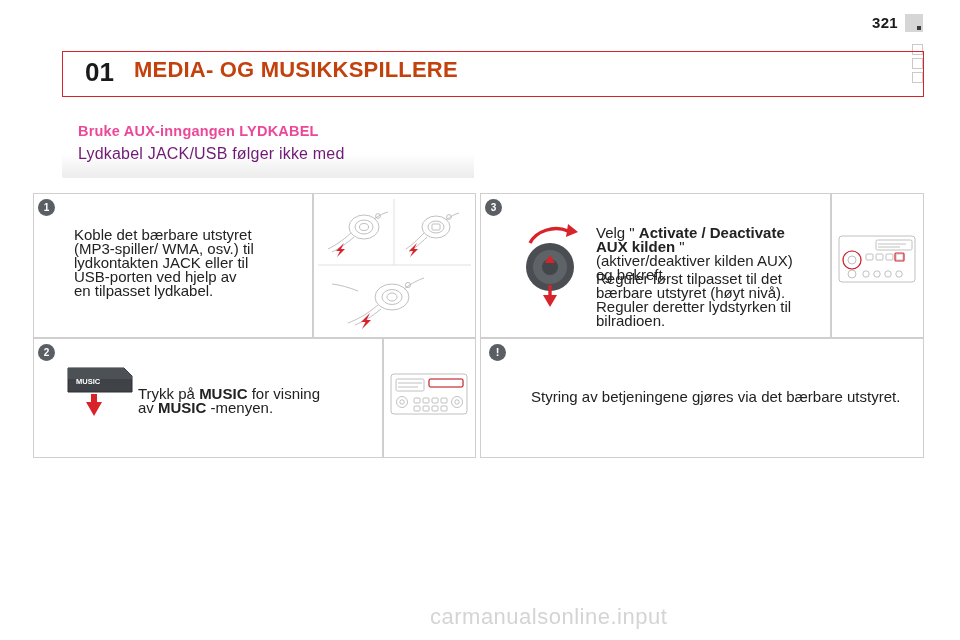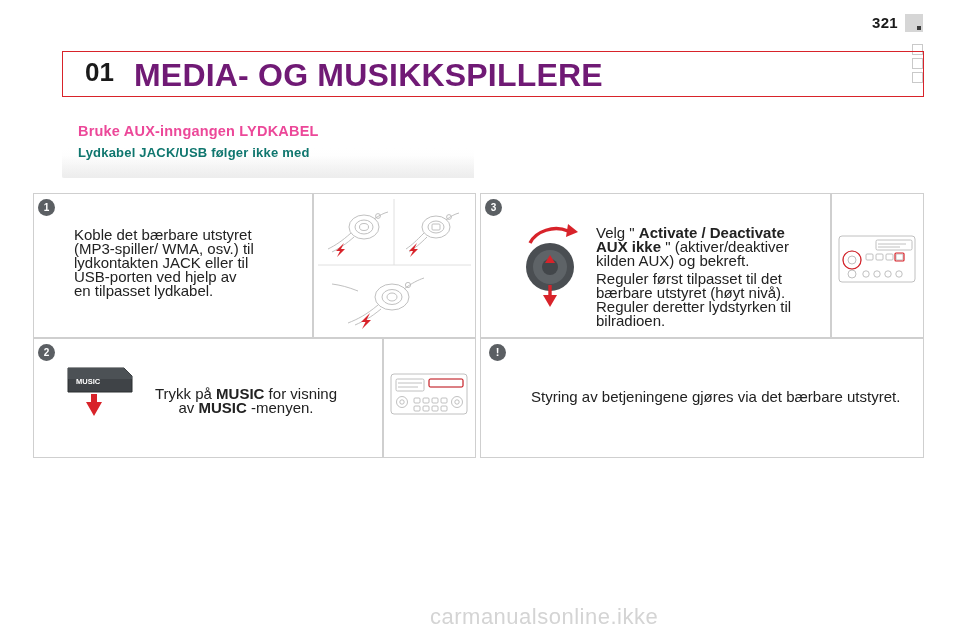--- a/index.html
+++ b/index.html
@@ -92,23 +92,23 @@
     top: 57px;
     font-size: 26px;
     font-weight: bold;
     color: #1a1a1a;
     letter-spacing: 0px;
   }
   .chapter-title {
     position: absolute;
     left: 134px;
     top: 57px;
-    font-size: 32px;
-    font-weight: bold;
-    color: #701a75;
+    font-size: 22px;
+    font-weight: bold;
+    color: #c2410c;
     letter-spacing: 0.2px;
   }
 
   
   .subtitle-panel {
     position: absolute;
     left: 62px;
     top: 112px;
     width: 412px;
     height: 66px;
@@ -130,23 +130,23 @@
     top: 123px;
     font-size: 14.5px;
     font-weight: bold;
     color: #ec4899;
     letter-spacing: 0.2px;
   }
   .subtitle-l2 {
     position: absolute;
     left: 78px;
     top: 145px;
-    font-size: 13px;
-    font-weight: bold;
-    color: #0f766e;
+    font-size: 16px;
+    font-weight: normal;
+    color: #701a75;
     letter-spacing: 0.2px;
   }
 
   
   .box {
     position: absolute;
     border: 1px solid #cfcfcf;
     box-sizing: border-box;
     background: #fff;
   }
@@ -298,21 +298,21 @@
 
 <div class="music-btn-wrap" style="left:66px; top:366px; width:72px; height:52px;">
   <svg width="72" height="52" viewBox="0 0 72 52">
     <path d="M2 2 L58 2 L66 10 L66 26 L2 26 Z" fill="#3f4347" stroke="#2b2e31" stroke-width="1"></path>
     <path d="M2 2 L58 2 L66 10 L66 13 L2 13 Z" fill="#4c5155"></path>
     <text x="10" y="18" font-family="Liberation Sans, sans-serif" font-size="7.5" fill="#ffffff" font-weight="bold">MUSIC</text>
     <path d="M28 50 L20 36 L25 36 L25 28 L31 28 L31 36 L36 36 Z" fill="#d8232a"></path>
   </svg>
 </div>
 
-<div class="body-text" style="left:146px; top:387px; width:200px;text-align:center;">
+<div class="body-text" style="left:138px; top:387px; width:200px;">
   <span>Trykk på </span><b>MUSIC</b><span> for visning av </span><b>MUSIC</b><span> -menyen.</span>
 </div>
 
 <div class="illus" style="left:388px; top:368px; width:83px; height:60px;">
   <svg width="83" height="60" viewBox="0 0 83 60">
     <g stroke="#b0b0b0" fill="none" stroke-width="0.8">
       <rect x="3" y="6" width="76" height="40" rx="3"></rect>
       <rect x="8" y="11" width="28" height="12" rx="1.5"></rect>
       <line x1="10" y1="15" x2="34" y2="15"></line>
       <line x1="10" y1="19" x2="30" y2="19"></line>
@@ -345,21 +345,21 @@
 
     <path d="M18 28 C 24 16, 42 10, 56 16" stroke="#d8232a" stroke-width="3.4" fill="none"></path>
     <path d="M56 9 L66 17 L54 22 Z" fill="#d8232a"></path>
 
     <path d="M38 70 L38 82" stroke="#d8232a" stroke-width="3.4" fill="none"></path>
     <path d="M31 80 L45 80 L38 92 Z" fill="#d8232a"></path>
   </svg>
 </div>
 
 <div class="body-text" style="left:596px; top:226px; width:200px;">
-  <span>Velg " </span><b>Activate / Deactivate AUX ikke</b><span> " (aktiver/deaktiver kilden AUX) og bekreft.</span>
+  <span>Velg " </span><b>Activate / Deactivate AUX kilden</b><span> " (aktiver/deaktiver kilden AUX) og bekreft.</span>
 </div>
 <div class="body-text" style="left:596px; top:272px; width:205px;">Reguler først tilpasset til det bærbare utstyret (høyt nivå). Reguler deretter lydstyrken til bilradioen.</div>
 
 <div class="illus" style="left:836px; top:230px; width:83px; height:70px;">
   <svg width="83" height="70" viewBox="0 0 83 70">
     <g stroke="#b0b0b0" fill="none" stroke-width="0.8">
       <rect x="3" y="6" width="76" height="46" rx="3"></rect>
       <rect x="40" y="10" width="36" height="10" rx="1.5"></rect>
       <line x1="42" y1="14" x2="70" y2="14"></line>
       <line x1="42" y1="17" x2="64" y2="17"></line>
@@ -378,13 +378,13 @@
     <g fill="none" stroke="#d8232a" stroke-width="1.2">
       <circle cx="16" cy="30" r="9"></circle>
       <rect x="59" y="23" width="9" height="8" rx="1"></rect>
     </g>
   </svg>
 </div>
 
 <div class="warn-icon" style="left:489px; top:344px;">!</div>
 <div class="body-text" style="left:531px; top:390px; width:380px;">Styring av betjeningene gjøres via det bærbare utstyret.</div>
 
-<div class="watermark">carmanualsonline.ikke</div>
+<div class="watermark">carmanualsonline.input</div>
 
 </body></html>

